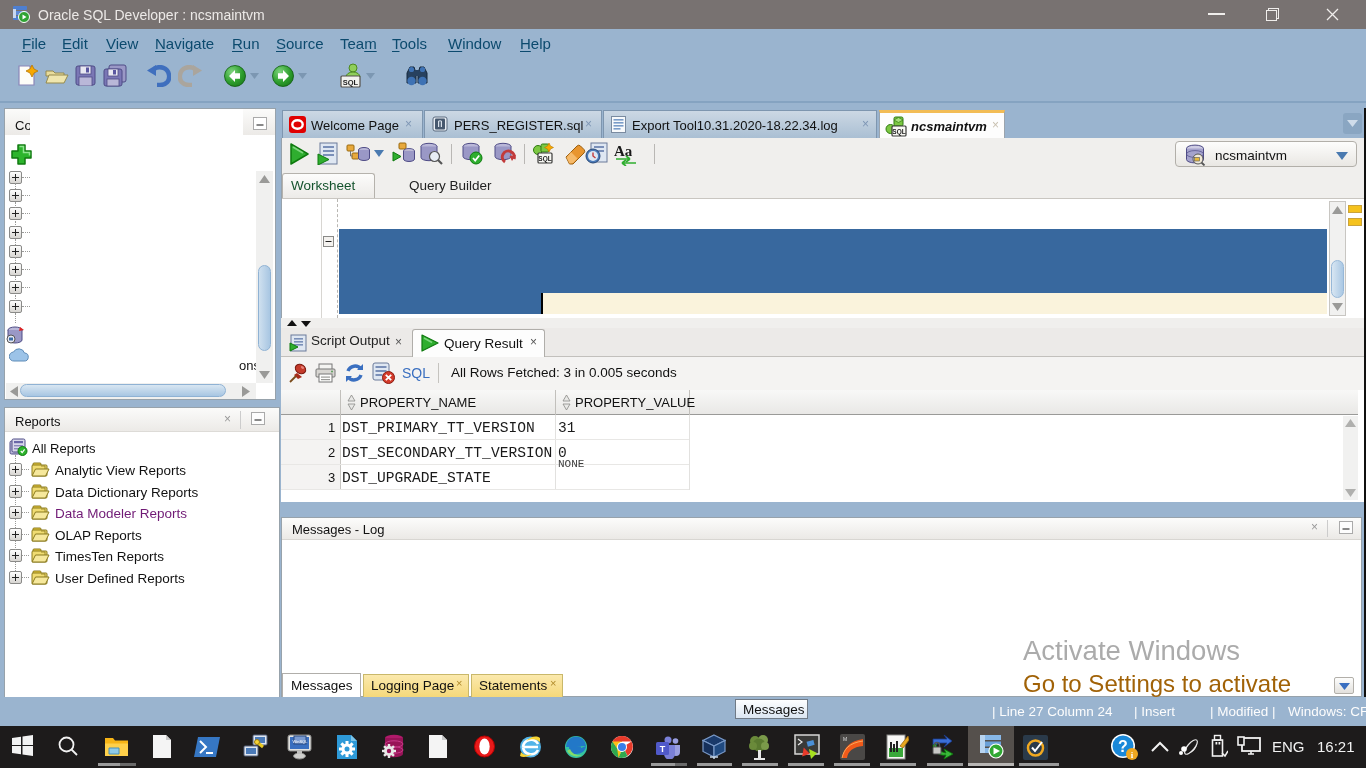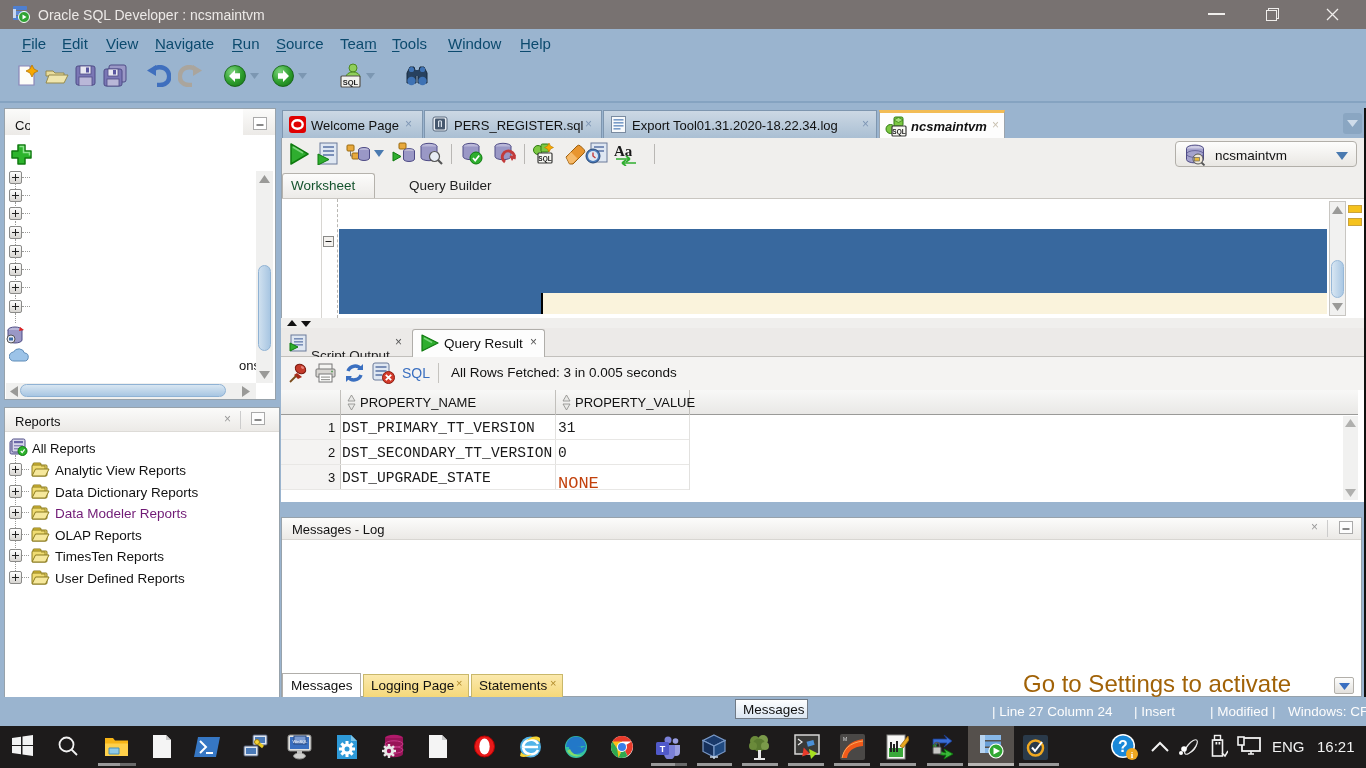--- a/index.html
+++ b/index.html
@@ -340,21 +340,21 @@
   </div>
 
   <div class="dtab" style="left:322px;width:274px">
     <svg class="abs" style="left:7px;top:5px" width="15" height="17" viewBox="0 0 15 17">
       <rect x="0.5" y="0.5" width="14" height="16" fill="#f8fafc" stroke="#7a8ba0"></rect>
       <rect x="2.5" y="3" width="10" height="1.6" fill="#7a9cc8"></rect>
       <rect x="2.5" y="6" width="10" height="1.6" fill="#7a9cc8"></rect>
       <rect x="2.5" y="9" width="10" height="1.6" fill="#7a9cc8"></rect>
       <rect x="2.5" y="12" width="7" height="1.6" fill="#7a9cc8"></rect>
     </svg>
-    <span class="lbl" style="left:28px">Export Tool01.31.2020-18.22.34.log</span>
+    <span class="lbl" style="left:28px">Export Tool10.31.2020-18.22.34.log</span>
     <span class="cls" style="left:258px">×</span>
   </div>
 
   <div class="dtab sel" style="left:598px;width:126px;background:#fdfdfd;border-color:#9ba4ad;border-top:3px solid #f2bc55;height:28px">
     <svg class="abs" style="left:5px;top:3px" width="22" height="21" viewBox="0 0 22 21">
       <rect x="9" y="1" width="9" height="9" rx="1.5" fill="#7cc842" stroke="#2f7a12"></rect>
       <path d="M9 4 l4.5 -2.5 4.5 2.5 -4.5 2.5 z" fill="#a8e07a" stroke="#2f7a12" stroke-width="0.7"></path>
       <circle cx="5.5" cy="13" r="4.5" fill="#7cc842" stroke="#2f7a12"></circle>
       <rect x="7" y="10" width="14" height="10" rx="1" fill="#f8f8f4" stroke="#3a3a38" stroke-width="1.2"></rect>
       <text x="14" y="18" font-size="6.5" font-weight="bold" fill="#222" text-anchor="middle" font-family="Liberation Sans">SQL</text>
@@ -514,21 +514,21 @@
 <div id="resultstabs" class="abs">
   <div class="abs" style="left:0;top:28px;width:1083px;height:1px;background:#c2c0bc"></div>
 
   <svg class="abs" style="left:8px;top:6px" width="18" height="18" viewBox="0 0 18 18">
     <rect x="2" y="1" width="15" height="16" fill="#dfe7f2" stroke="#6a7a9a"></rect>
     <rect x="5" y="4" width="9" height="1.6" fill="#7a8fb8"></rect>
     <rect x="5" y="7" width="9" height="1.6" fill="#7a8fb8"></rect>
     <rect x="5" y="10" width="9" height="1.6" fill="#7a8fb8"></rect>
     <path d="M1 9 L9 13 L1 17 Z" fill="#2fae2f" stroke="#0e7a0e" stroke-linejoin="round"></path>
   </svg>
-  <span class="abs" style="left:30px;top:20px;font-size:13.5px;color:#222">Script Output</span>
+  <span class="abs" style="left:30px;top:5px;font-size:13.5px;color:#222">Script Output</span>
   <span class="abs" style="left:114px;top:7px;font-size:12px;color:#555">×</span>
 
   <div class="abs" style="left:131px;top:1px;width:133px;height:28px;background:#fdfdfd;border:1px solid #b0aeaa;border-bottom:none;border-radius:3px 3px 0 0"></div>
   <svg class="abs" style="left:139px;top:6px" width="20" height="18" viewBox="0 0 20 18">
     <path d="M2 1 L18 9 L2 17 Z" fill="#2fae2f" stroke="#0e7a0e" stroke-width="1.2" stroke-linejoin="round"></path>
     <path d="M4 4 L12 8.5" stroke="#90e090" stroke-width="1.5" opacity="0.8"></path>
   </svg>
   <span class="abs" style="left:163px;top:8px;font-size:13.5px;color:#111">Query Result</span>
   <span class="abs" style="left:249px;top:7px;font-size:12px;color:#555">×</span>
 </div>
@@ -592,40 +592,41 @@
   <div class="abs" style="left:0;top:74px;width:408px;height:1px;background:#e8e7e5"></div>
   <div class="abs" style="left:0;top:99px;width:408px;height:1px;background:#e8e7e5"></div>
   <span class="abs" style="left:47px;top:30px;font-size:13px;color:#111">1</span>
   <span class="abs" style="left:47px;top:55px;font-size:13px;color:#111">2</span>
   <span class="abs" style="left:47px;top:80px;font-size:13px;color:#111">3</span>
   <span class="mono abs" style="left:61px;top:30px;font-size:14.6px;color:#1a1a1a">DST_PRIMARY_TT_VERSION</span>
   <span class="mono abs" style="left:61px;top:55px;font-size:14.6px;color:#1a1a1a">DST_SECONDARY_TT_VERSION</span>
   <span class="mono abs" style="left:61px;top:80px;font-size:14.6px;color:#1a1a1a">DST_UPGRADE_STATE</span>
   <span class="mono abs" style="left:277px;top:30px;font-size:14.6px;color:#1a1a1a">31</span>
   <span class="mono abs" style="left:277px;top:55px;font-size:14.6px;color:#1a1a1a">0</span>
-  <span class="mono abs" style="left:277px;top:84px;font-size:17px;color:#c2410c">NONE</span>
+  <span class="mono abs" style="left:277px;top:68px;font-size:11px;color:#404040">NONE</span>
 
   <div class="abs" style="left:1062px;top:26px;width:15px;height:84px;background:#f1f1f0">
     <svg class="abs" style="left:2px;top:3px" width="11" height="8">
         <path d="M0 8 h11 l-5.5 -8 z" fill="#b0b0ae"></path>
       </svg>
     <svg class="abs" style="left:2px;top:73px" width="11" height="8">
         <path d="M0 0 h11 l-5.5 8 z" fill="#b0b0ae"></path>
       </svg>
   </div>
 </div>
 <div id="msgpanel" class="abs">
   <div class="abs" style="left:0;top:0;width:1079px;height:22px;background:linear-gradient(#fcfcfb,#ebe9e6);border-bottom:1px solid #d8d6d2"></div>
   <span class="abs" style="left:10px;top:4px;font-size:13px;color:#111">Messages - Log</span>
   <span class="abs" style="left:1029px;top:2px;font-size:12px;color:#999">×</span>
   <div class="abs" style="left:1045px;top:2px;width:1px;height:17px;background:#ccc"></div>
   <svg class="abs" style="left:1057px;top:3px" width="14" height="13" viewBox="0 0 14 13">
     <rect x="0.5" y="0.5" width="13" height="12" fill="#fdfdfd" stroke="#aaa"></rect>
     <rect x="3.5" y="7" width="7" height="2" fill="#888"></rect>
   </svg>
+  <span class="abs" style="left:741px;top:117px;font-size:27.5px;color:#ababab">Activate Windows</span>
   <span class="abs" style="left:741px;top:152px;font-size:24px;color:#a16207">Go to Settings to activate Windows.</span>
 
   <div class="abs" style="left:0;top:155px;width:79px;height:24px;background:#fff;border:1px solid #b0aeaa;border-bottom:none"></div>
   <span class="abs" style="left:9px;top:160px;font-size:13.5px;color:#111">Messages</span>
   <div class="abs" style="left:81px;top:156px;width:106px;height:23px;background:linear-gradient(#fbe9ad,#f5d87a);border:1px solid #c9b86a;border-bottom:none"></div>
   <span class="abs" style="left:89px;top:160px;font-size:13.5px;color:#111">Logging Page</span>
   <span class="abs" style="left:174px;top:159px;font-size:11px;color:#b08a2a">×</span>
   <div class="abs" style="left:189px;top:156px;width:92px;height:23px;background:linear-gradient(#fbe9ad,#f5d87a);border:1px solid #c9b86a;border-bottom:none"></div>
   <span class="abs" style="left:197px;top:160px;font-size:13.5px;color:#111">Statements</span>
   <span class="abs" style="left:268px;top:159px;font-size:11px;color:#b08a2a">×</span>

